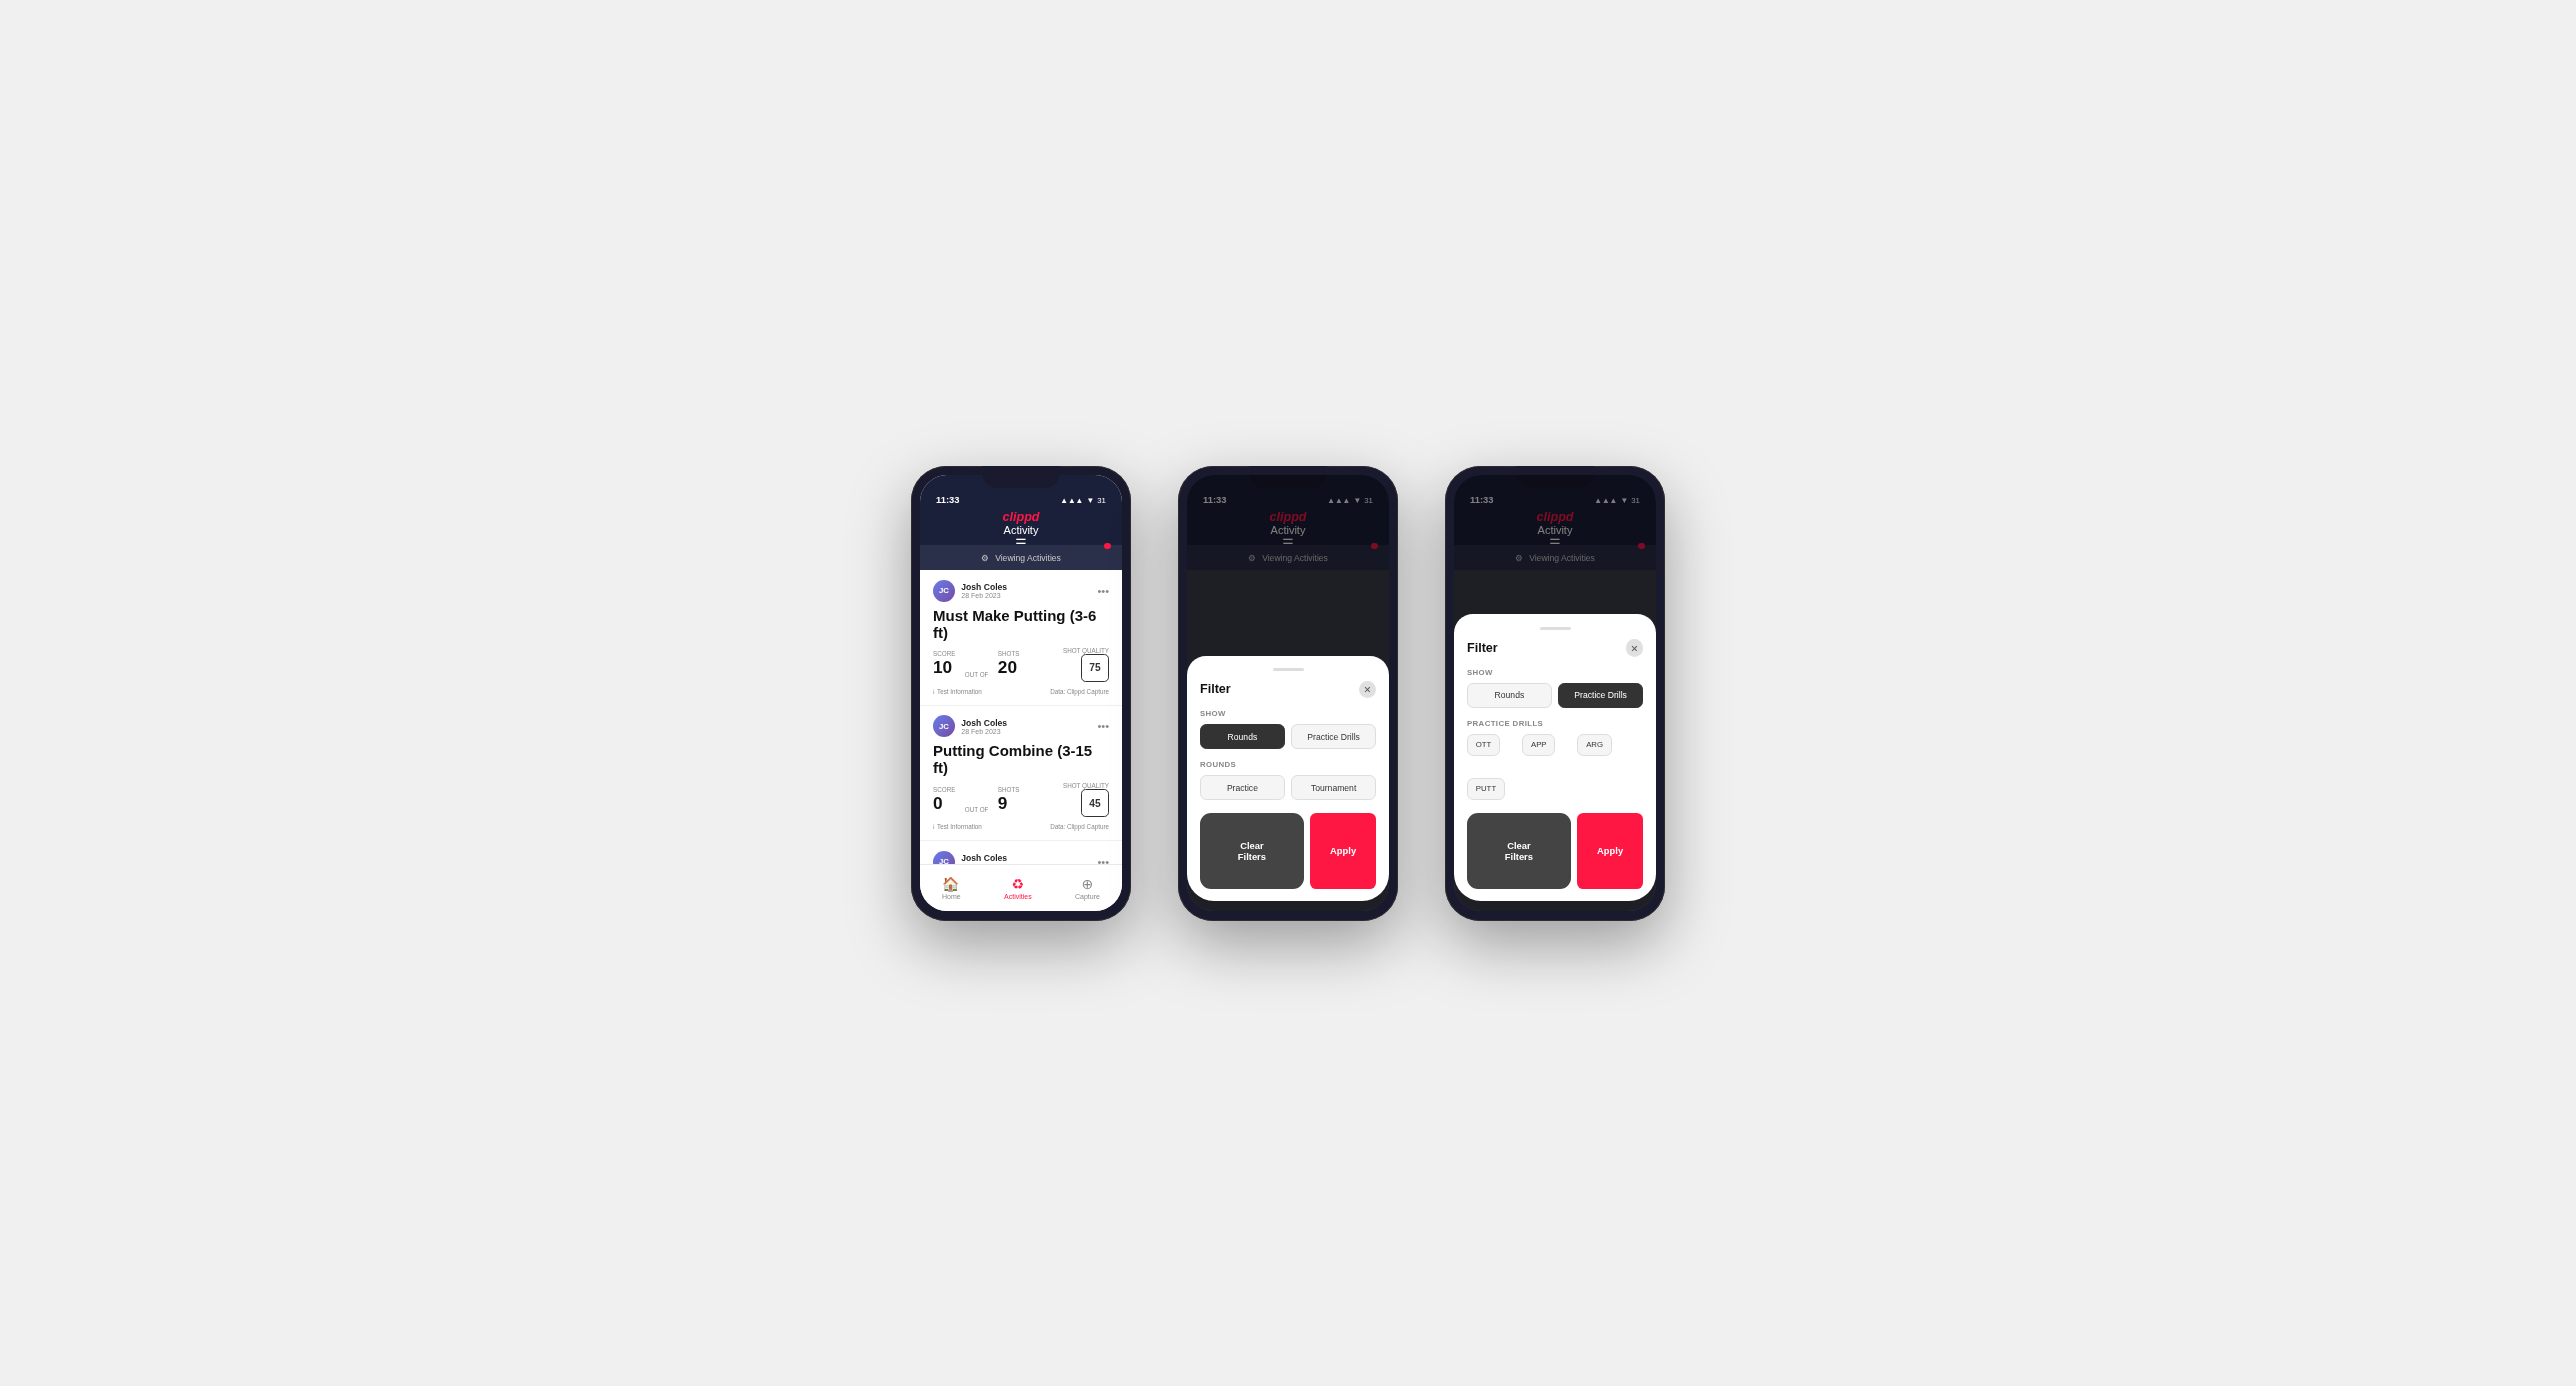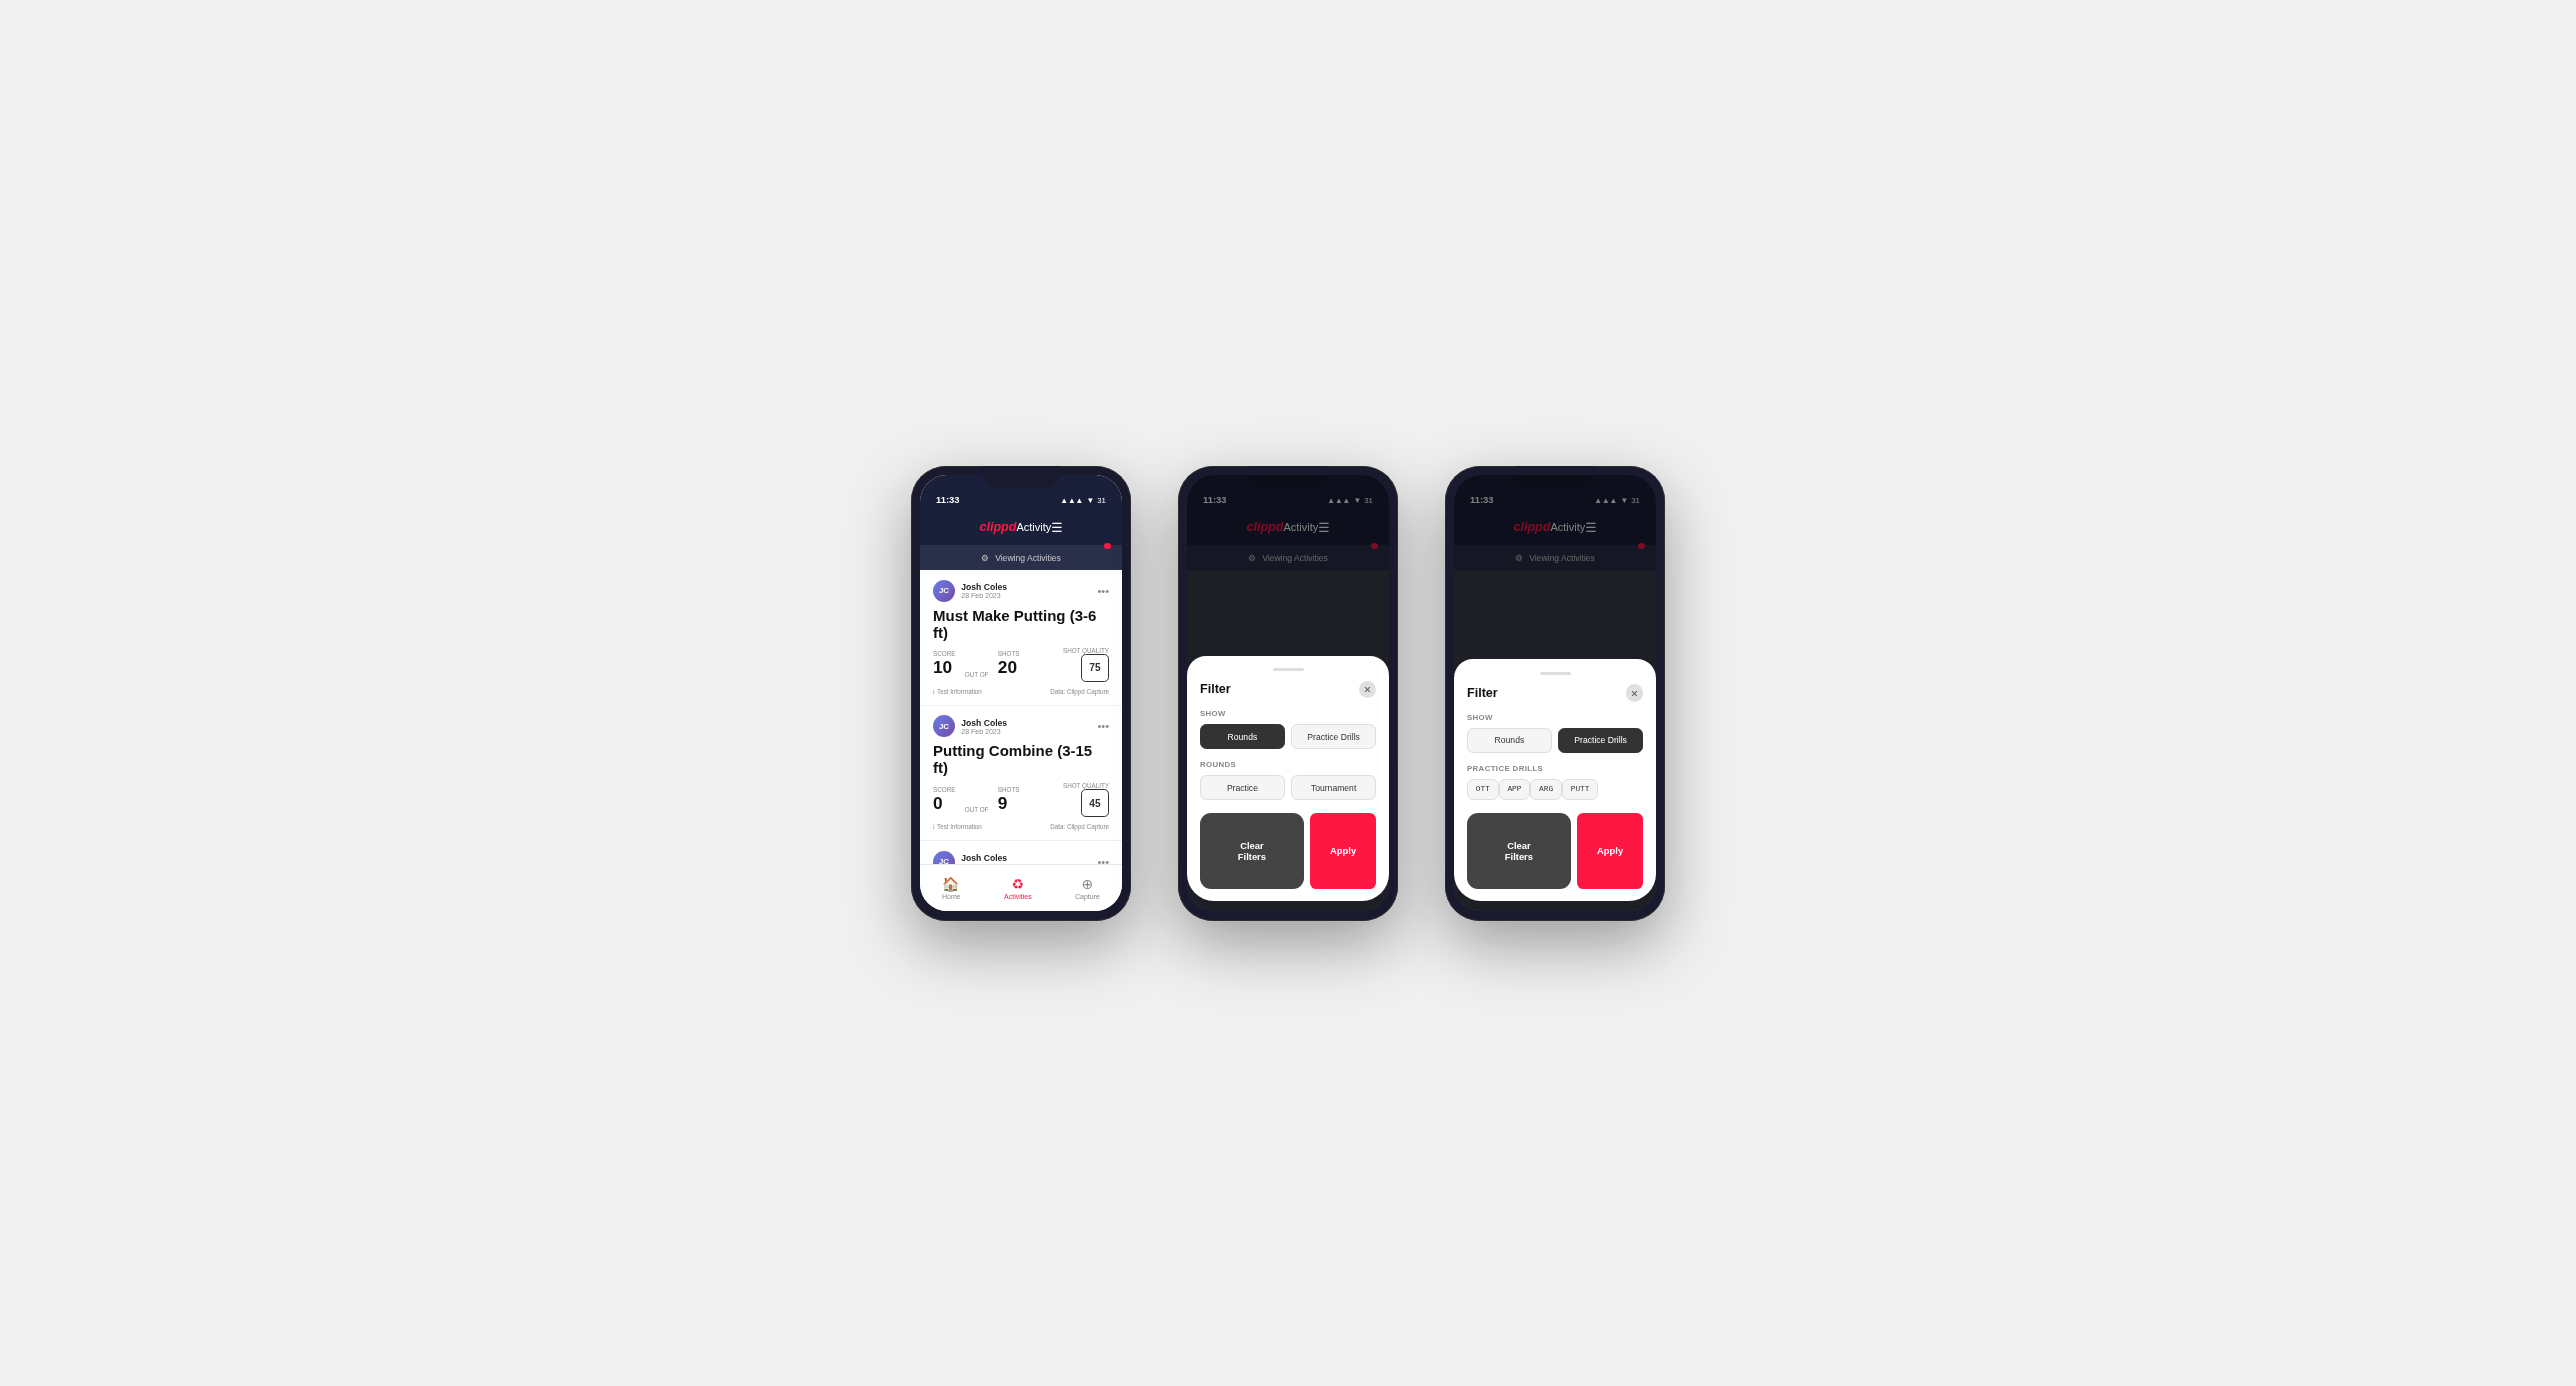--- a/index.html
+++ b/index.html
@@ -75,23 +75,24 @@
     .status-icons span {
       color: white;
       font-size: 7.8px;
     }
     
     .nav-header {
       background: #1a1f3a;
       height: 35px;
       display: flex;
       align-items: center;
-      justify-content: center;
+      justify-content: flex-start;
       padding: 0 12.6px;
       flex-shrink: 0;
+      flex-direction: column;
     }
     .logo {
       color: #ff1744;
       font-size: 12.6px;
       font-weight: 800;
       font-style: italic;
     }
     .nav-title {
       color: white;
       font-size: 11px;
@@ -371,24 +372,23 @@
       background: #ff1744;
       color: #fff;
       border: none;
       border-radius: 6.3px;
       font-size: 9.4px;
       font-weight: 600;
       cursor: pointer;
     }
     .drill-btn-row {
       display: flex;
-      gap: 0;
+      gap: 22px;
       flex-wrap: wrap;
       margin-bottom: 11px;
-      font-family: Liberation Mono, monospace;
     }
     .drill-btn {
       padding: 5.5px 7.8px;
       border: 0.8px solid #ddd;
       border-radius: 6.3px;
       background: #f5f5f5;
       font-size: 7.8px;
       font-weight: 500;
       color: #333;
       cursor: pointer;

